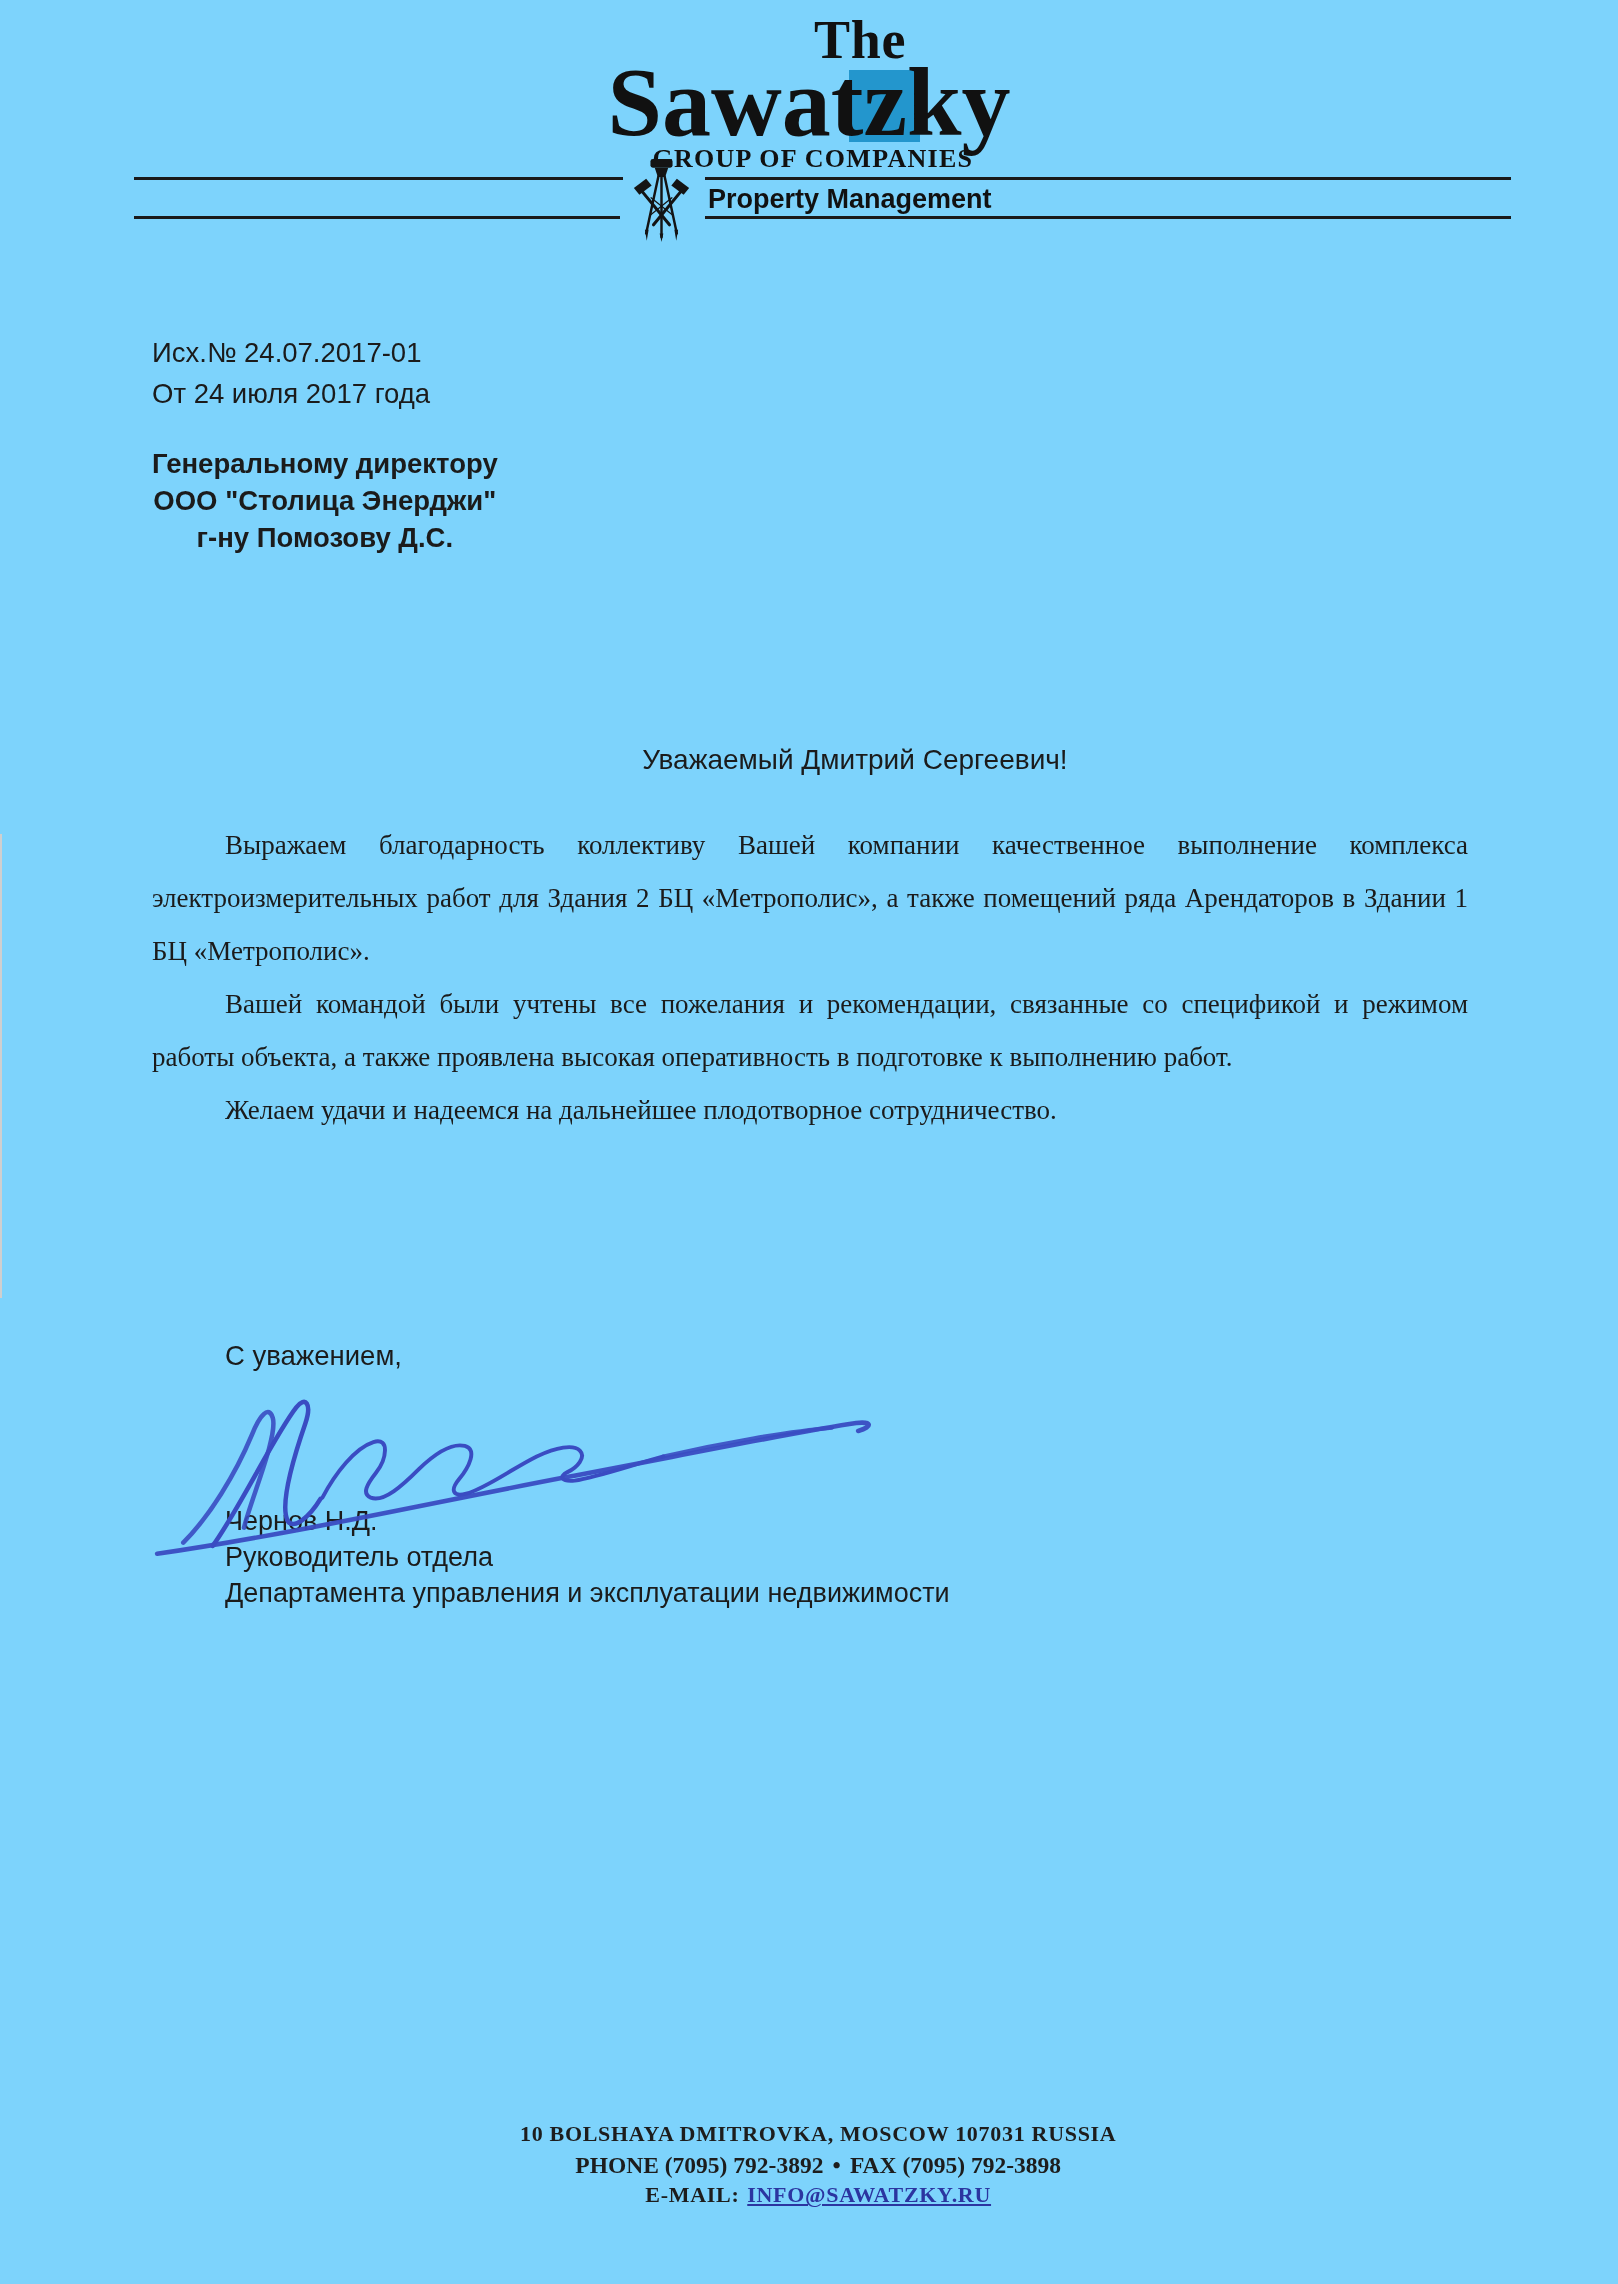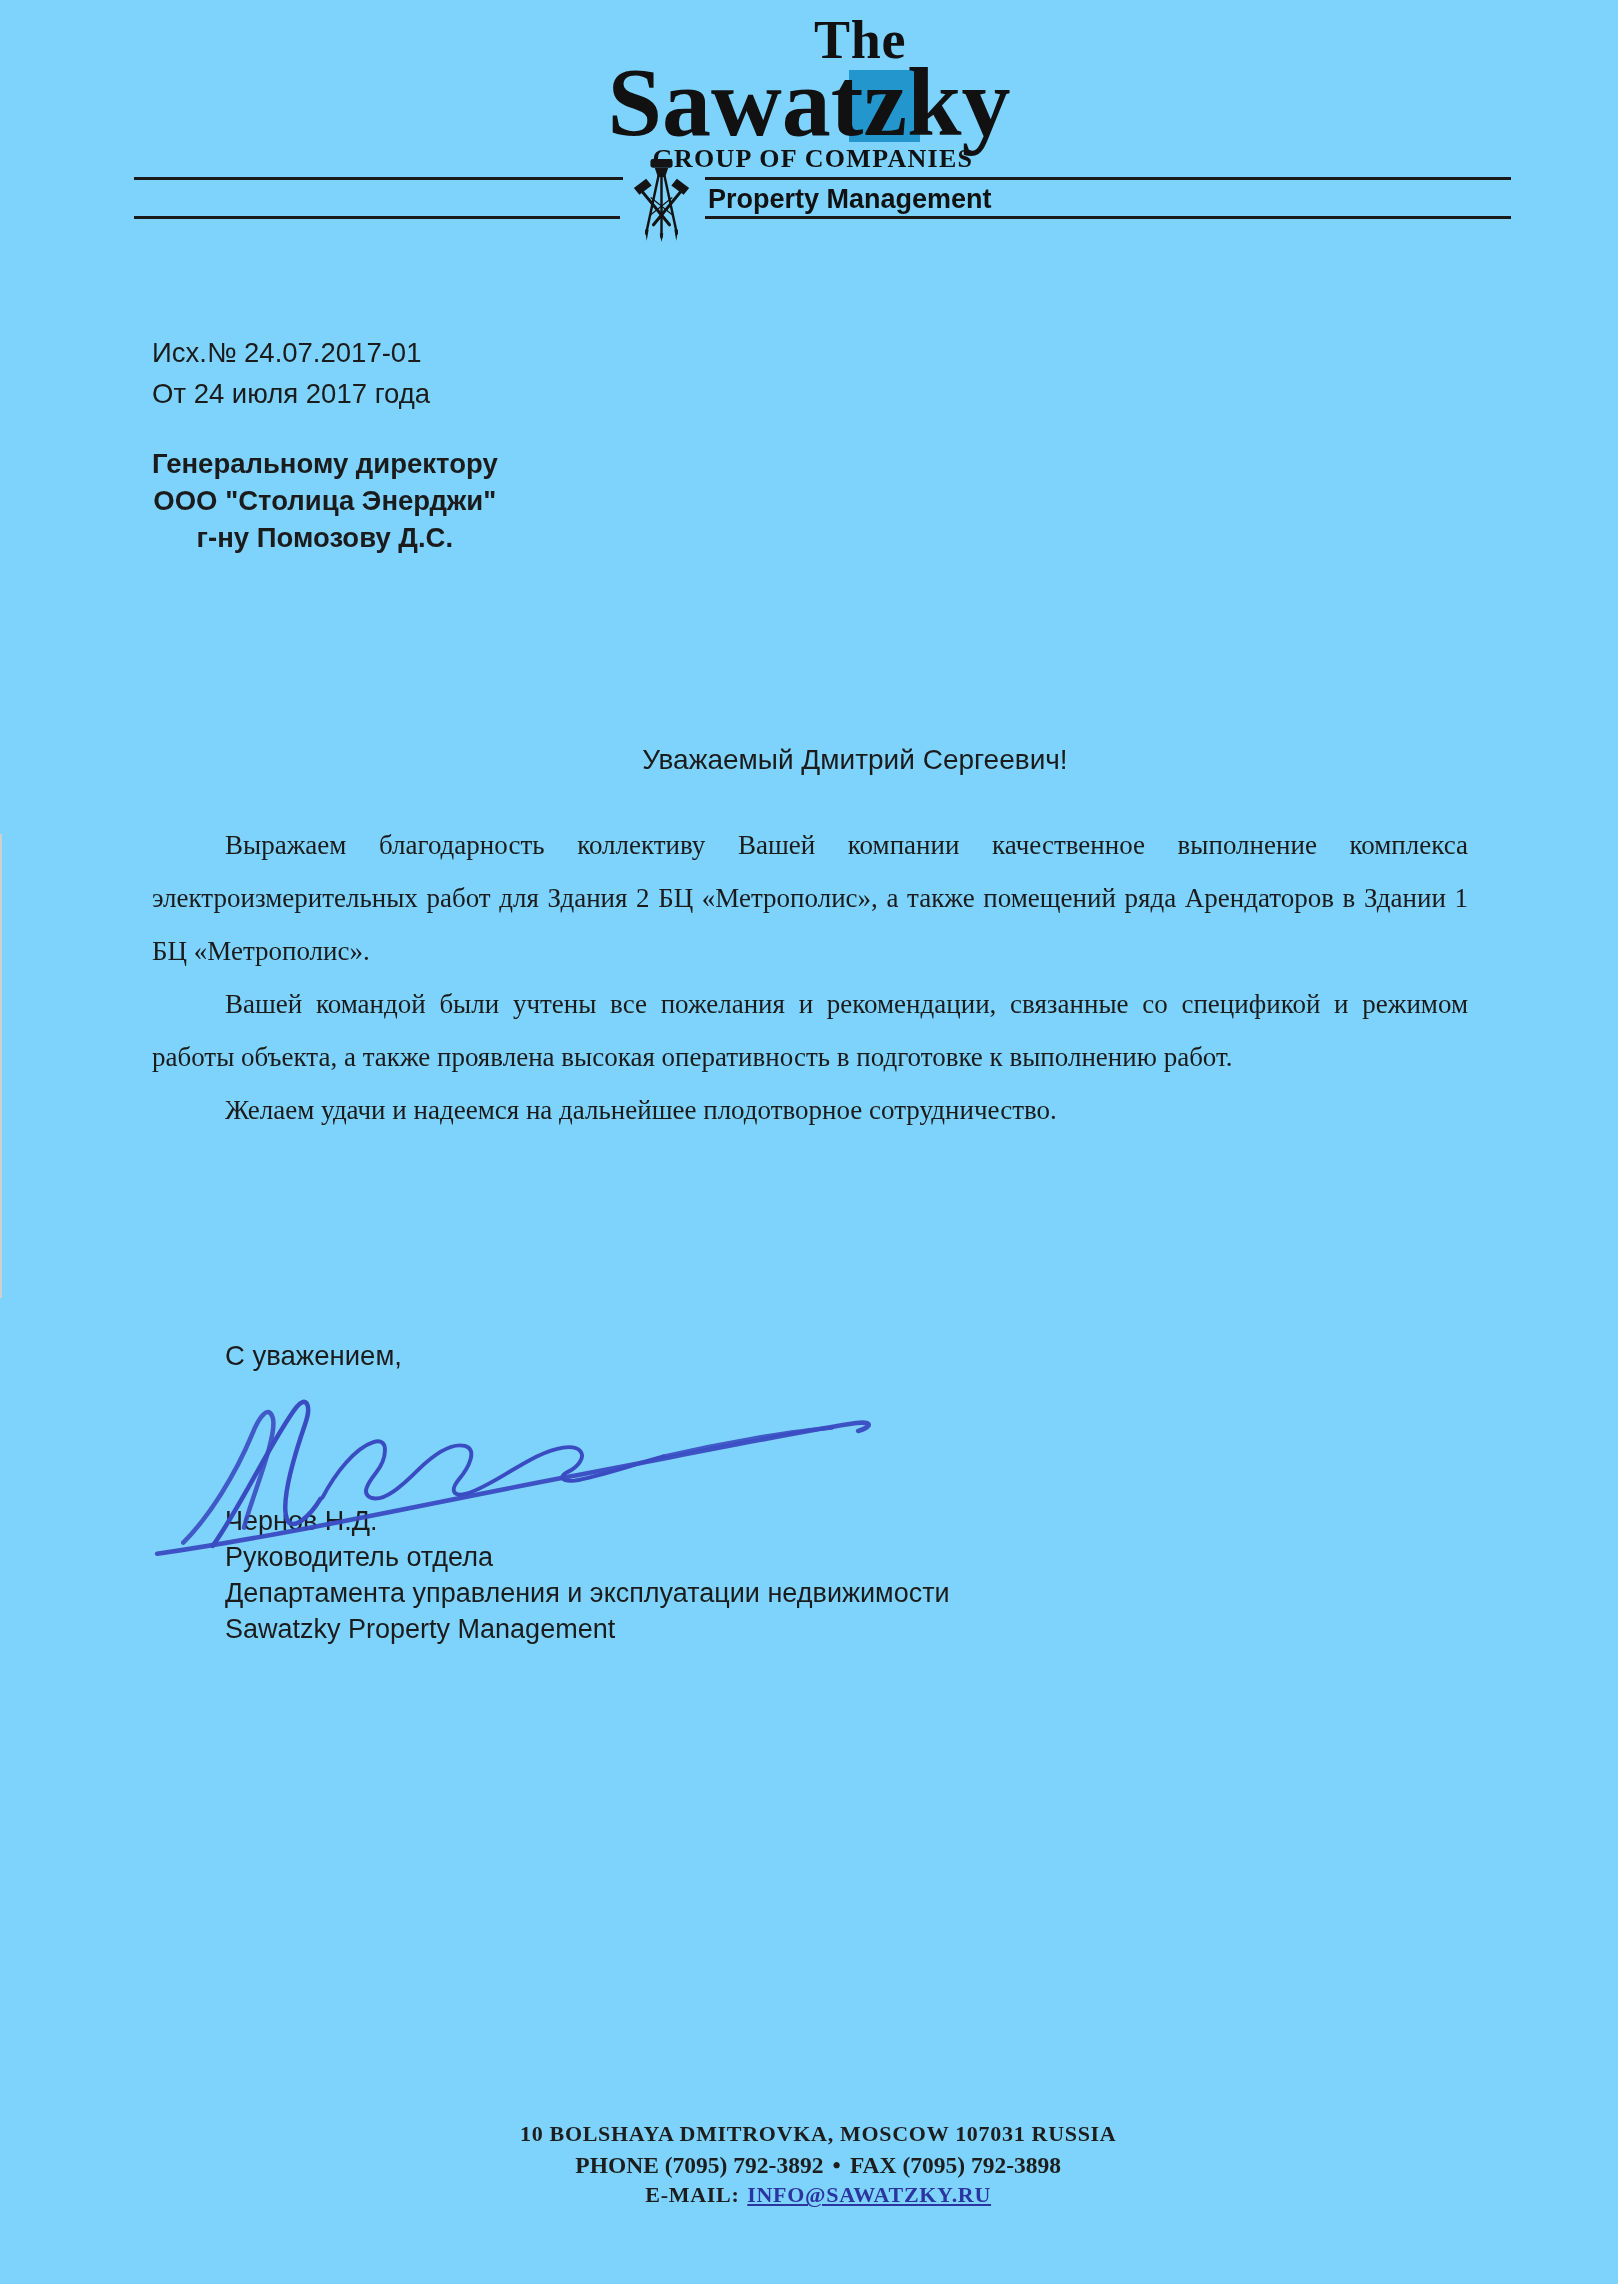--- a/index.html
+++ b/index.html
@@ -111,21 +111,20 @@
       <path stroke-width="7" d="M 100 280 C 140 225, 195 110, 228 68 C 242 50, 252 62, 242 92 C 222 150, 204 215, 214 240 C 222 258, 248 236, 265 208"></path>
       <path stroke-width="6" d="M 268 206 C 288 168, 318 130, 346 121 C 372 113, 366 148, 350 168 C 336 186, 328 200, 342 206 C 362 214, 392 186, 416 162 C 440 139, 466 122, 486 127 C 506 132, 492 160, 477 178 C 463 195, 468 205, 488 200 C 518 192, 556 163, 596 143 C 626 129, 652 124, 662 134 C 672 144, 658 160, 643 167 C 629 174, 634 182, 654 180 C 688 175, 742 156, 790 143"></path>
       <path stroke-width="6" opacity="0.9" d="M 790 143 C 880 122, 985 104, 1048 99"></path>
     </g>
   </svg>
 
   <div class="signer-block">
     <div>Чернов Н.Д.</div>
     <div>Руководитель отдела</div>
     <div>Департамента управления и эксплуатации недвижимости</div>
-    <div>Sawatzky Property Management</div>
   </div>
 
   <div class="footer">
     <div class="footer-address">10 BOLSHAYA DMITROVKA, MOSCOW 107031 RUSSIA</div>
     <div class="footer-phone">
       <span>PHONE (7095) 792-3892</span><span class="sep">•</span><span>FAX (7095) 792-3898</span>
     </div>
     <div class="footer-email">
       <span>E-MAIL:</span><a class="email-link" style="color:#2b35a0" href="#">INFO@SAWATZKY.RU</a>
     </div>

